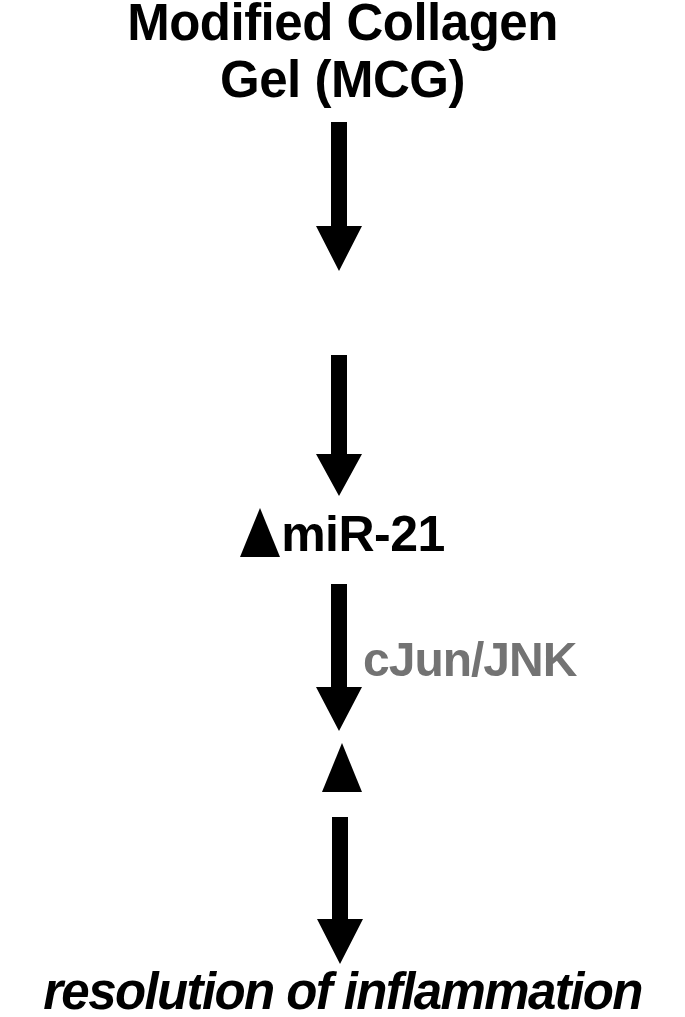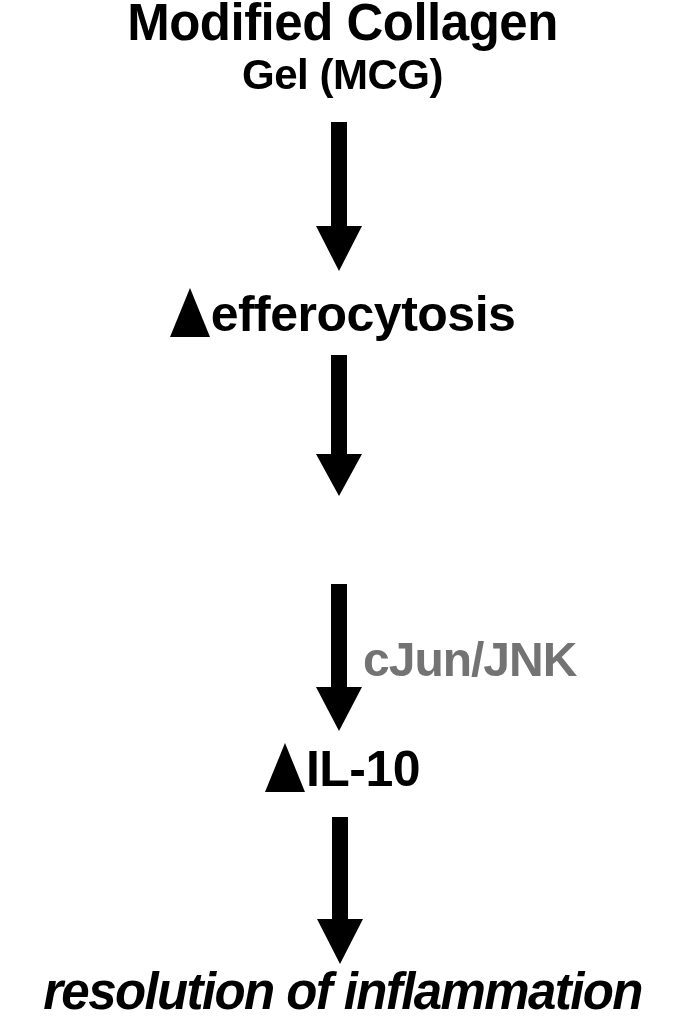--- a/index.html
+++ b/index.html
@@ -28,21 +28,21 @@
     line-height: 1.0;
   }
   
   #title-line1 {
     top: -3px;
     font-size: 51px;
     letter-spacing: -0.5px;
   }
   #title-line2 {
     top: 54px;
-    font-size: 42px;
+    font-size: 51px;
     letter-spacing: -0.5px;
   }
   
   .pathway-label {
     font-size: 50px;
     letter-spacing: -0.5px;
   }
   #node-efferocytosis { top: 288px; }
   #node-mir21        { top: 508px; }
   #node-il10         { top: 743px; }
@@ -88,40 +88,40 @@
 
   <div class="node-text" id="title-line1">Modified Collagen</div>
   <div class="node-text" id="title-line2">Gel (MCG)</div>
 
   <div class="arrow" id="arrow-1" style="left:314px; top:122px;">
     <svg width="50" height="150" viewBox="0 0 50 150" aria-hidden="true">
       <polygon points="17,0 33,0 33,104 48,104 25,149 2,104 17,104" fill="#000000"></polygon>
     </svg>
   </div>
 
-  <div class="node-text pathway-label" id="node-efferocytosis">
-    <span class="tri-up"></span><span>efferocytosis</span>
-  </div>
 
   <div class="arrow" id="arrow-2" style="left:314px; top:355px;">
     <svg width="50" height="142" viewBox="0 0 50 142" aria-hidden="true">
       <polygon points="17,0 33,0 33,99 48,99 25,141 2,99 17,99" fill="#000000"></polygon>
     </svg>
   </div>
 
+  <div class="node-text pathway-label" id="node-mir21">
+    <span class="tri-up"></span><span>miR-21</span>
+  </div>
 
   <div class="arrow" id="arrow-3" style="left:314px; top:584px;">
     <svg width="50" height="148" viewBox="0 0 50 148" aria-hidden="true">
       <polygon points="17,0 33,0 33,103 48,103 25,147 2,103 17,103" fill="#000000"></polygon>
     </svg>
   </div>
   <div id="label-cjun-jnk">cJun/JNK</div>
 
   <div class="node-text pathway-label" id="node-il10">
-    <span class="tri-up"></span><span>IL-10</span>
+    <span class="tri-up"></span>
   </div>
 
   <div class="arrow" id="arrow-4" style="left:315px; top:817px;">
     <svg width="50" height="148" viewBox="0 0 50 148" aria-hidden="true">
       <polygon points="17,0 33,0 33,102 48,102 25,147 2,102 17,102" fill="#000000"></polygon>
     </svg>
   </div>
 
   <div class="node-text" id="node-resolution">resolution of inflammation</div>
 

